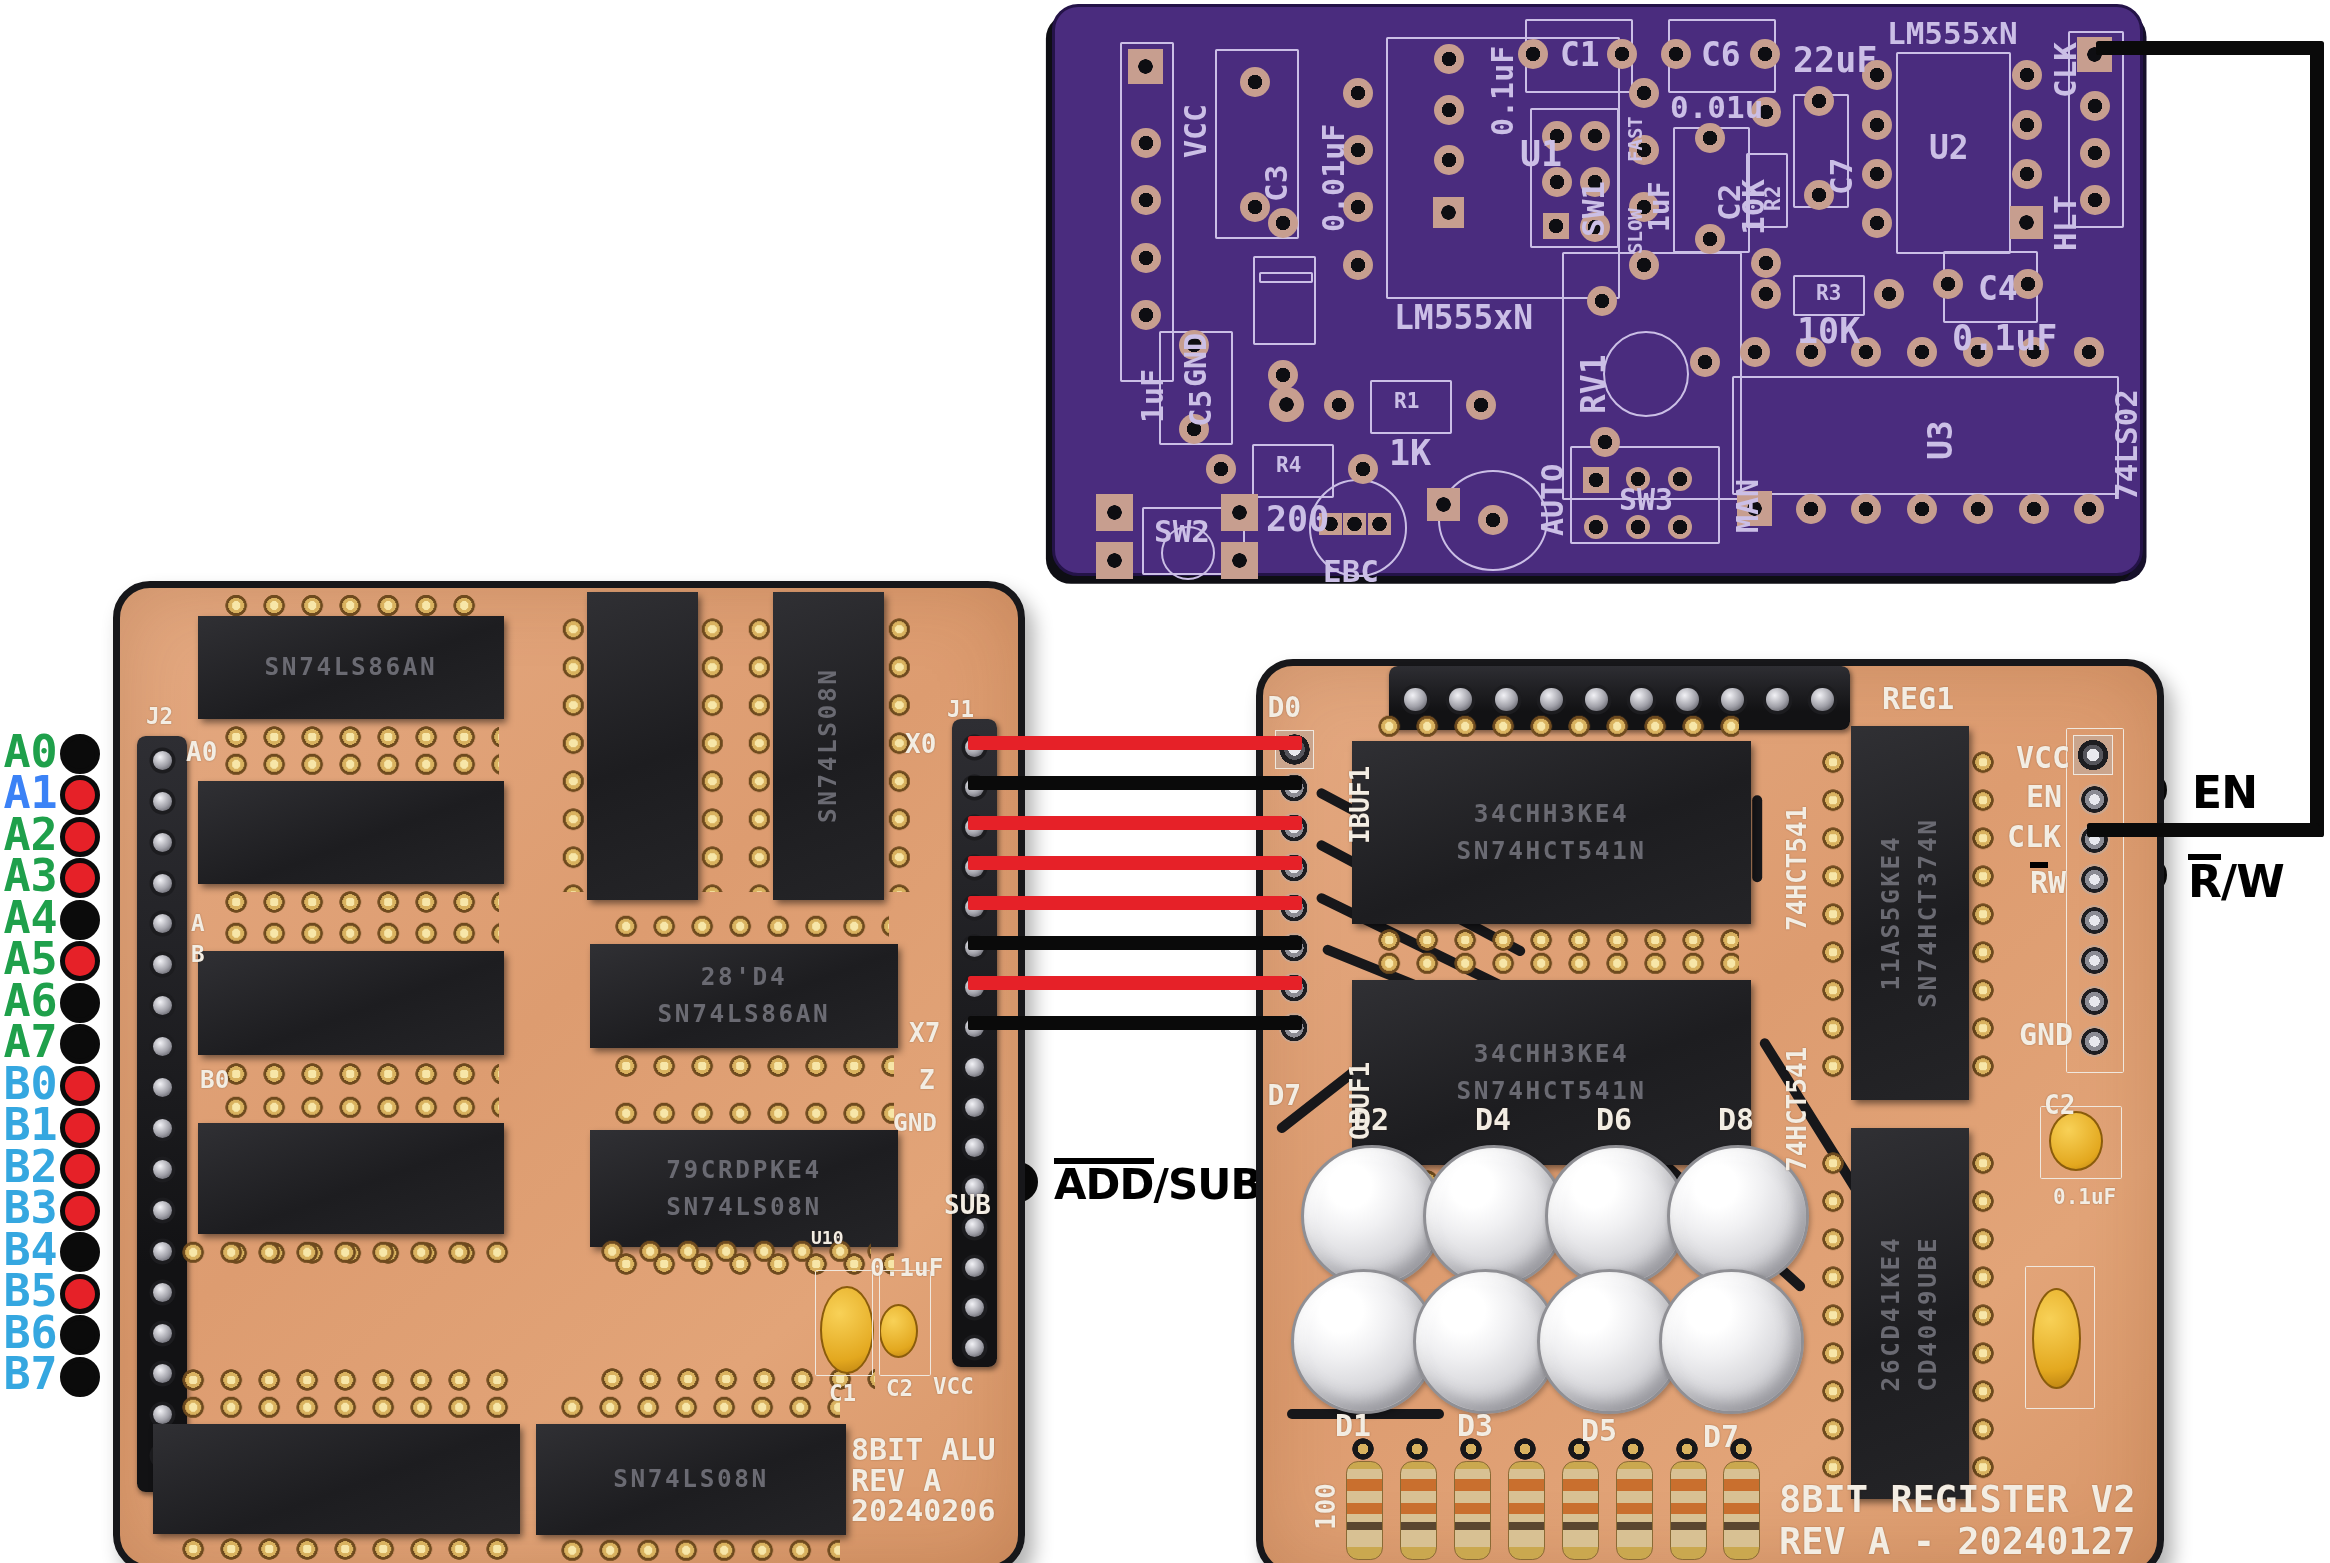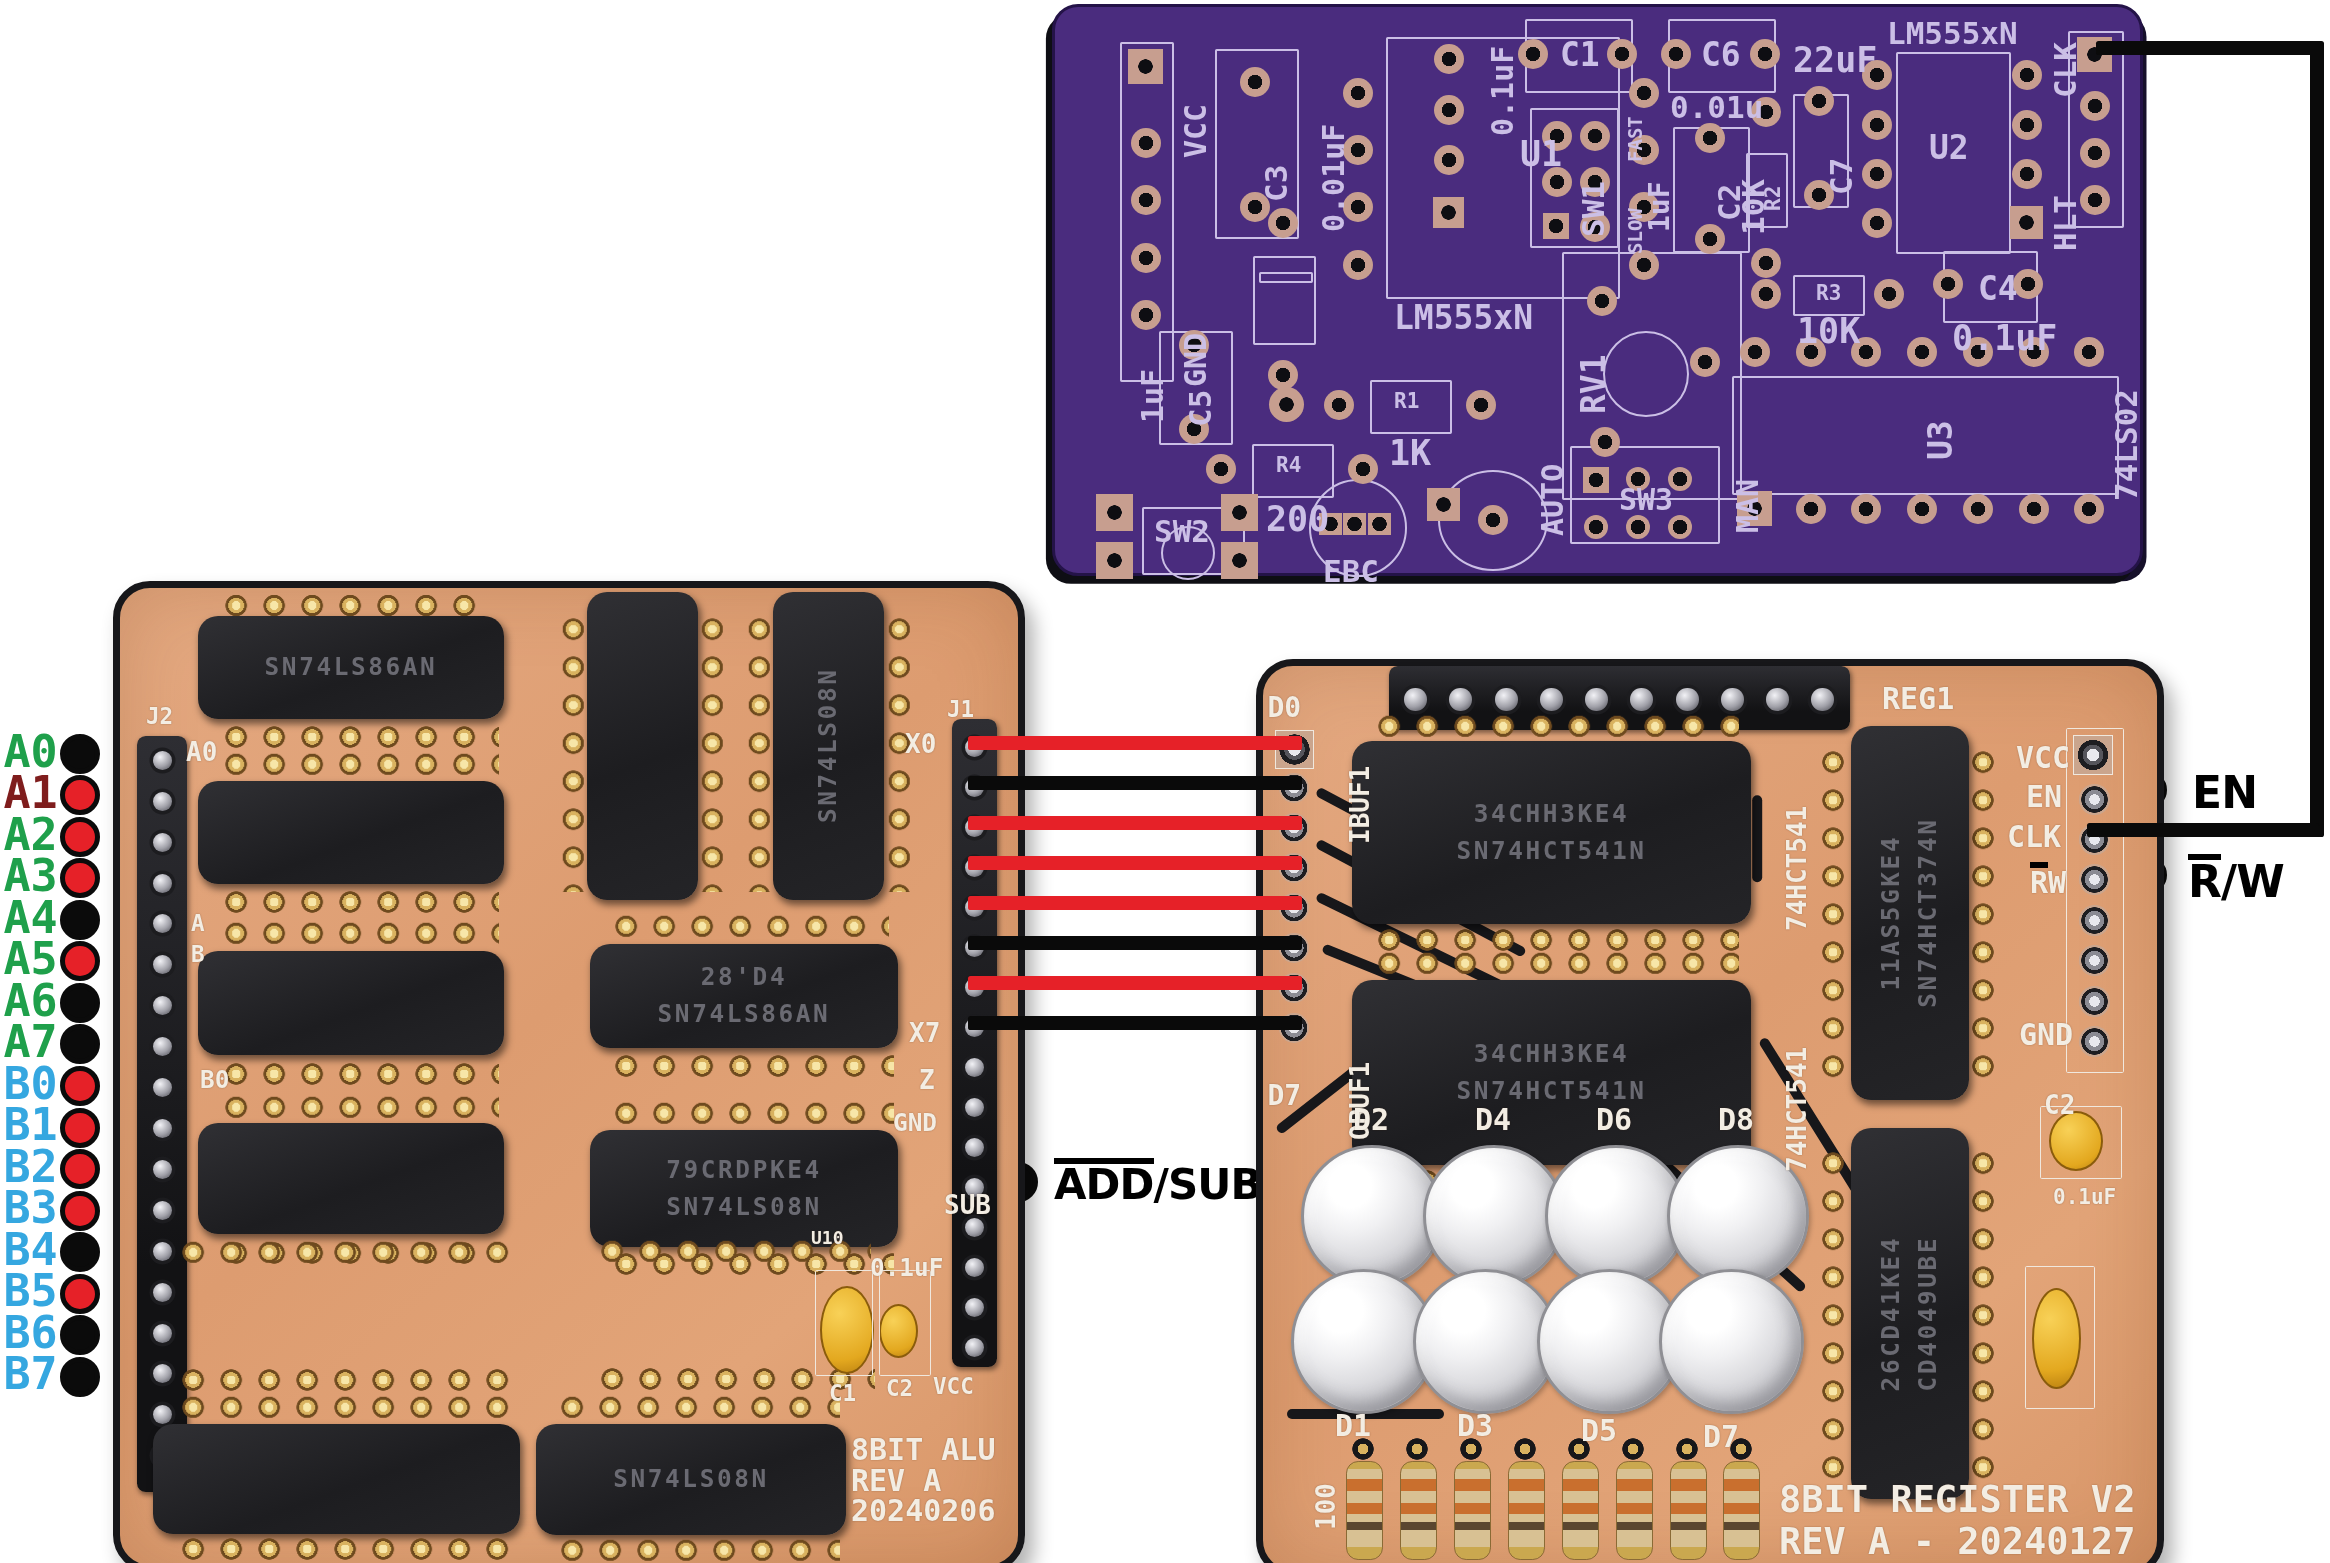--- a/index.html
+++ b/index.html
@@ -17,21 +17,21 @@
   .silk-o{color:#F3EDE3;text-shadow:0 0 1.7px rgba(60,30,10,.4);}
   .box-p{position:absolute;border:2.6px solid #CBBFE6;border-radius:1.7px;}
   .box-o{position:absolute;border:1.7px solid #F0E8DE;border-radius:1.7px;}
   .circ{border-radius:50% !important;}
   .pad{position:absolute;border-radius:50%;background:radial-gradient(circle,#0e0e12 0 7px,#C79E8F 7.4px);}
   .spad{position:absolute;background:radial-gradient(circle,#0e0e12 0 7px,#C79E8F 7.4px);}
   .mpad{position:absolute;border-radius:50%;background:radial-gradient(circle,#e9e9ee 0 5.2px,#8b8b93 5.2px 9.6px,#1d1d21 9.6px 13px,#caa58d 13.5px);}
   .mspad{position:absolute;background:radial-gradient(circle,#e9e9ee 0 6.1px,#55555c 6.1px 10.4px,#1d1d21 10.4px 15px,#caa58d 15.2px);border:1.7px solid #f0e8de;}
   .kpad{position:absolute;border-radius:50%;background:radial-gradient(circle,#d9b25f 0 5.2px,#17171a 5.2px 10.4px,rgba(0,0,0,0) 11px);}
   .chip{position:absolute;background:linear-gradient(160deg,#303034 0%,#1d1d20 55%,#242427 100%);
-        border-radius:20px;box-shadow:2.6px 4.4px 7px rgba(0,0,0,.5);display:flex;align-items:center;justify-content:center;overflow:hidden;}
+        border-radius:0;box-shadow:2.6px 4.4px 7px rgba(0,0,0,.5);display:flex;align-items:center;justify-content:center;overflow:hidden;}
   .marks{color:#6a6a72;font-size:24.4px;font-weight:bold;letter-spacing:2.6px;text-align:center;white-space:pre;line-height:1.5;}
   .strip{position:absolute;background:linear-gradient(180deg,#2e2e33,#121214 70%);border-radius:8.7px;box-shadow:1.7px 2.6px 5.2px rgba(0,0,0,.45);}
   .pin{position:absolute;border-radius:50%;background:radial-gradient(circle at 38% 32%,#f2f2f6,#a0a0a8 55%,#45454d);box-shadow:0 0 0 3.5px #1c1c1f;}
   .gold{position:absolute;}
   .gh{background-image:radial-gradient(circle,#f7e6a8 0 4.4px,#d9b25f 4.4px 7.8px,#6e4a1e 7.8px 10.4px,rgba(0,0,0,0) 11px);
       background-size:38px 100%;background-repeat:repeat-x;background-position:5.2px center;}
   .gv{background-image:radial-gradient(circle,#f7e6a8 0 4.4px,#d9b25f 4.4px 7.8px,#6e4a1e 7.8px 10.4px,rgba(0,0,0,0) 11px);
       background-size:100% 38px;background-repeat:repeat-y;background-position:center 5.2px;}
   .led{position:absolute;border-radius:50%;border:3.5px solid #8f8f94;
        background:radial-gradient(circle at 34% 28%,#ffffff 0 16%,#f0f0f2 35%,#d5d5d9 62%,#b9b9bd 100%);
@@ -455,21 +455,21 @@
       <div class="silk silk-o" style="position: absolute; left: 455px; top: 438px; font-size: 30px;">D8</div>
       <div class="silk silk-o" style="position: absolute; left: 72px; top: 744px; font-size: 30px;">D1</div>
       <div class="silk silk-o" style="position: absolute; left: 194px; top: 744px; font-size: 30px;">D3</div>
       <div class="silk silk-o" style="position: absolute; left: 318px; top: 749px; font-size: 30px;">D5</div>
       <div class="silk silk-o" style="position: absolute; left: 440px; top: 755px; font-size: 30px;">D7</div>
       <div class="silk silk-o" style="position: absolute; left: 516px; top: 815px; font-size: 37px;">8BIT REGISTER V2</div>
       <div class="silk silk-o" style="position: absolute; left: 516px; top: 857px; font-size: 37px;">REV A - 20240127</div>
     </div>
     <div class="buslabel" style="position: absolute; left: 3.5px; top: 729px; font-size: 45px; color: rgb(31, 160, 75);">A0</div>
     <div class="dot dblk" style="position: absolute; left: 60px; top: 734px; width: 40px; height: 40px;"></div>
-    <div class="buslabel" style="position: absolute; left: 3.5px; top: 770px; font-size: 45px; color: #7f1d1d;">A1</div>
+    <div class="buslabel" style="position: absolute; left: 3.5px; top: 770px; font-size: 45px; color: #3b82f6;">A1</div>
     <div class="dot dred" style="position: absolute; left: 60px; top: 775px; width: 40px; height: 40px;"></div>
     <div class="buslabel" style="position: absolute; left: 3.5px; top: 812px; font-size: 45px; color: rgb(31, 160, 75);">A2</div>
     <div class="dot dred" style="position: absolute; left: 60px; top: 817px; width: 40px; height: 40px;"></div>
     <div class="buslabel" style="position: absolute; left: 3.5px; top: 853px; font-size: 45px; color: rgb(31, 160, 75);">A3</div>
     <div class="dot dred" style="position: absolute; left: 60px; top: 858px; width: 40px; height: 40px;"></div>
     <div class="buslabel" style="position: absolute; left: 3.5px; top: 895px; font-size: 45px; color: rgb(31, 160, 75);">A4</div>
     <div class="dot dblk" style="position: absolute; left: 60px; top: 900px; width: 40px; height: 40px;"></div>
     <div class="buslabel" style="position: absolute; left: 3.5px; top: 936px; font-size: 45px; color: rgb(31, 160, 75);">A5</div>
     <div class="dot dred" style="position: absolute; left: 60px; top: 941px; width: 40px; height: 40px;"></div>
     <div class="buslabel" style="position: absolute; left: 3.5px; top: 978px; font-size: 45px; color: rgb(31, 160, 75);">A6</div>

